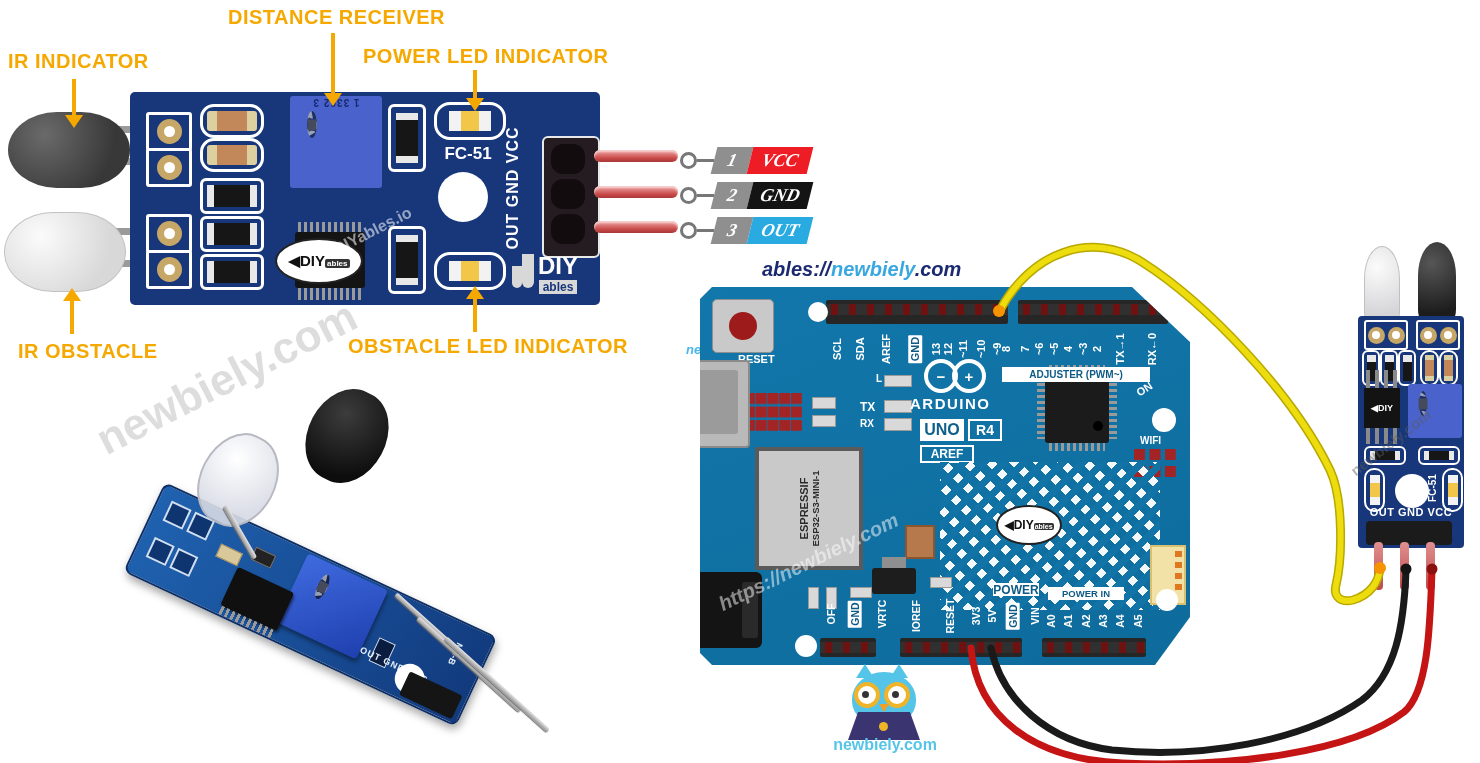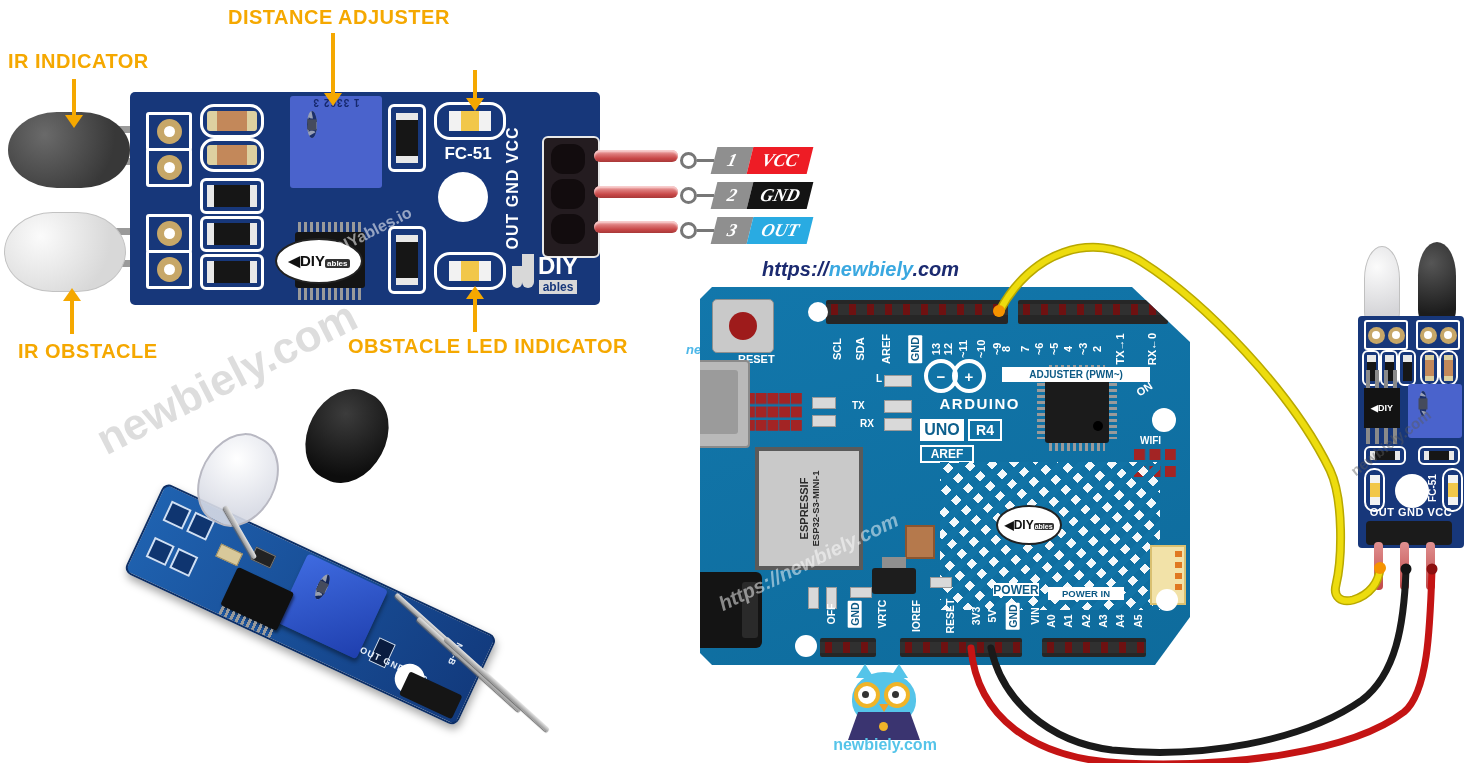--- a/index.html
+++ b/index.html
@@ -188,26 +188,27 @@
   </div>
   <div class="tagrow" style="left:680px;top:217px;">
     <span class="tagcirc"></span>
       <span class="tagline"></span>
     <span class="tag">
         <span class="tagnum">3</span>
         <span class="tagname" style="background:#29ABE2;">OUT</span>
       </span>
   </div>
 
-  <div class="olabel" style="left:228px;top:6px;">DISTANCE ADJUSTER</div>
+  <div class="olabel" style="left:228px;top:6px;">DISTANCE RECEIVER</div>
   <div class="alinev" style="left:331px;top:33px;height:62px;"></div>
     <div class="ahd" style="left:324px;top:93px;"></div>
   <div class="olabel" style="left:8px;top:50px;">IR INDICATOR</div>
   <div class="alinev" style="left:72px;top:79px;height:38px;"></div>
     <div class="ahd" style="left:65px;top:115px;"></div>
+  <div class="olabel" style="left:363px;top:45px;">POWER LED INDICATOR</div>
   <div class="alinev" style="left:473px;top:70px;height:30px;"></div>
     <div class="ahd" style="left:466px;top:98px;"></div>
   <div class="olabel" style="left:18px;top:340px;">IR OBSTACLE</div>
   <div class="ahu" style="left:63px;top:288px;"></div>
     <div class="alinev" style="left:70px;top:300px;height:34px;"></div>
   <div class="olabel" style="left:348px;top:335px;">OBSTACLE LED INDICATOR</div>
   <div class="ahu" style="left:466px;top:286px;"></div>
     <div class="alinev" style="left:473px;top:298px;height:34px;"></div>
 
   <div id="photo">
@@ -334,35 +335,35 @@
     </div>
 
     <div class="abs" style="left:55px;top:160px;width:100px;height:115px;background:#c9c9c9;border:4px solid #5a5a5a;display:grid;place-items:center;">
       <div style="transform:rotate(-90deg);text-align:center;color:#2a2a2a;white-space:nowrap;">
         <div style="font-weight:bold;font-size:11px;">ESPRESSIF</div>
         <div style="font-weight:bold;font-size:9.5px;">ESP32-S3-MINI-1</div>
       </div>
     </div>
 
     <div class="wtext" style="left:176px;top:86px;font-size:10px;">L</div>
-    <div class="wtext" style="left:152px;top:113px;font-size:10px;">TX</div>
+    <div class="wtext" style="left:160px;top:113px;font-size:12px;">TX</div>
     <div class="wtext" style="left:160px;top:131px;font-size:10px;">RX</div>
     <div class="tinyc" style="left:184px;top:113px;width:26px;height:11px;"></div>
     <div class="tinyc" style="left:184px;top:131px;width:26px;height:11px;"></div>
     <div class="tinyc" style="left:184px;top:88px;width:26px;height:10px;"></div>
 
     <div class="abs" style="left:224px;top:72px;display:flex;">
       <span class="ring">
           <span>−</span>
         </span>
       <span class="ring" style="margin-left:-6px;">
           <span>+</span>
         </span>
     </div>
-    <div class="wtext" style="left:210px;top:108px;width:110px;text-align:right;font-size:15px;letter-spacing:1.5px;">ARDUINO</div>
+    <div class="wtext" style="left:210px;top:108px;width:110px;text-align:left;font-size:15px;letter-spacing:1.5px;">ARDUINO</div>
     <div class="abs" style="left:220px;top:132px;width:44px;height:22px;background:#fff;color:#0d5f8c;font-weight:bold;font-size:16px;display:grid;place-items:center;">UNO</div>
     <div class="abs" style="left:268px;top:132px;width:34px;height:22px;border:2.5px solid #fff;color:#fff;font-weight:bold;font-size:14px;display:grid;place-items:center;box-sizing:border-box;">R4</div>
     <div class="abs" style="left:220px;top:158px;width:54px;height:18px;border:2.5px solid #fff;color:#fff;font-weight:bold;font-size:12px;display:grid;place-items:center;box-sizing:border-box;">AREF</div>
 
     <div class="abs" style="left:337px;top:78px;width:80px;height:86px;">
       <span class="legs-h" style="left:12px;top:0;width:56px;height:8px;"></span>
       <span class="legs-h" style="left:12px;top:78px;width:56px;height:8px;"></span>
       <span class="legs-v" style="left:0;top:12px;width:8px;height:62px;"></span>
       <span class="legs-v" style="left:72px;top:12px;width:8px;height:62px;"></span>
       <span class="abs" style="left:8px;top:8px;width:64px;height:70px;background:#1b1b1b;border-radius:3px;"></span>
@@ -448,21 +449,21 @@
     <div class="wbox" style="left:293px;top:296px;width:46px;height:13px;font-size:12px;">POWER</div>
     <div class="wbox" style="left:348px;top:300px;width:76px;height:13px;font-size:9.5px;">POWER IN</div>
     <div class="pinstrip" style="left:120px;top:351px;width:56px;height:19px;"></div>
     <div class="pinstrip" style="left:200px;top:351px;width:122px;height:19px;"></div>
     <div class="pinstrip" style="left:342px;top:351px;width:104px;height:19px;"></div>
   </div>
 
   <div class="wm" style="left:715px;top:595px;font-style:italic;font-size:20px;color:rgba(255,255,255,.5);transform:rotate(-26deg);transform-origin:0 0;z-index:3;">https://newbiely.com</div>
 
   <div class="abs" style="left:762px;top:258px;font-size:20px;font-weight:bold;font-style:italic;z-index:4;">
-    <span style="color:#1B2A70;">https://</span><span style="color:#3AA8E0;">newbiely</span><span style="color:#1B2A70;">.com</span>
+    <span style="color:#1B2A70;">ables://</span><span style="color:#3AA8E0;">newbiely</span><span style="color:#1B2A70;">.com</span>
   </div>
 
   <div class="ledbig" style="left:1364px;top:246px;width:34px;height:80px;border-radius:50% 50% 30% 30%/40% 40% 20% 20%;background:radial-gradient(circle at 35% 25%,#fbfbfb,#d5d5d8 75%);border:1px solid #c0c0c0;z-index:2;"></div>
   <div class="ledbig" style="left:1418px;top:242px;width:38px;height:84px;border-radius:50% 50% 30% 30%/40% 40% 20% 20%;background:radial-gradient(circle at 35% 25%,#565656,#1c1c1c 75%);z-index:2;"></div>
 
   <div class="pcb" style="left:1358px;top:316px;width:106px;height:232px;border-radius:4px;">
     <div class="padbox" style="left:6px;top:4px;width:40px;height:26px;border-width:2px;display:flex;justify-content:space-around;align-items:center;">
         <span class="padc-s"></span>
         <span class="padc-s"></span>
       </div>

